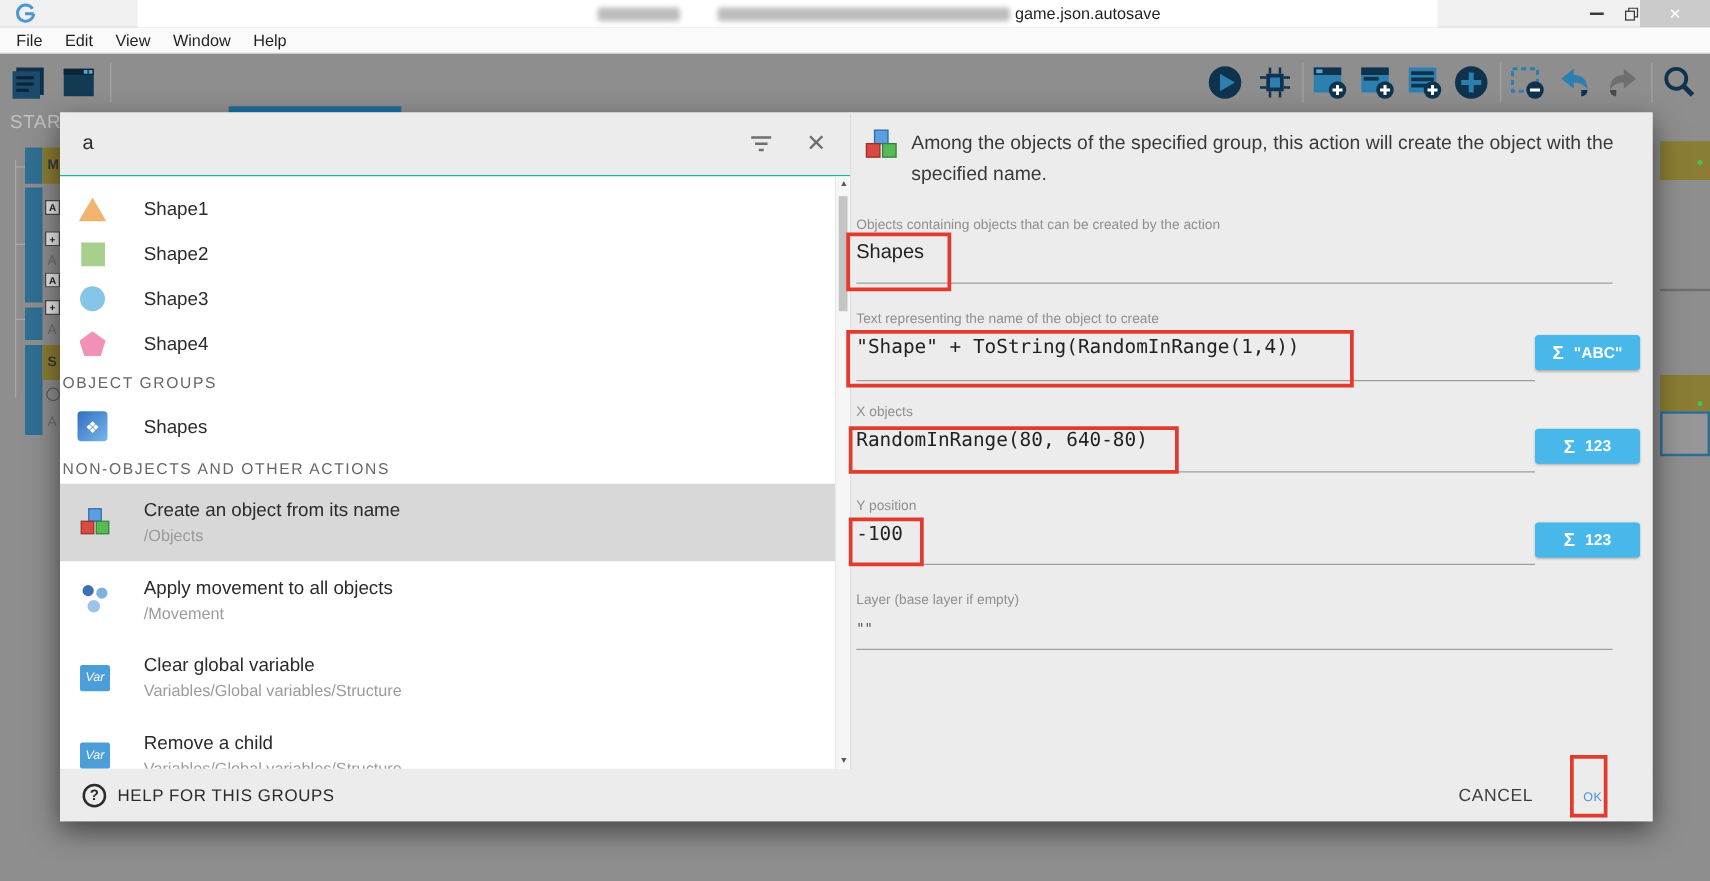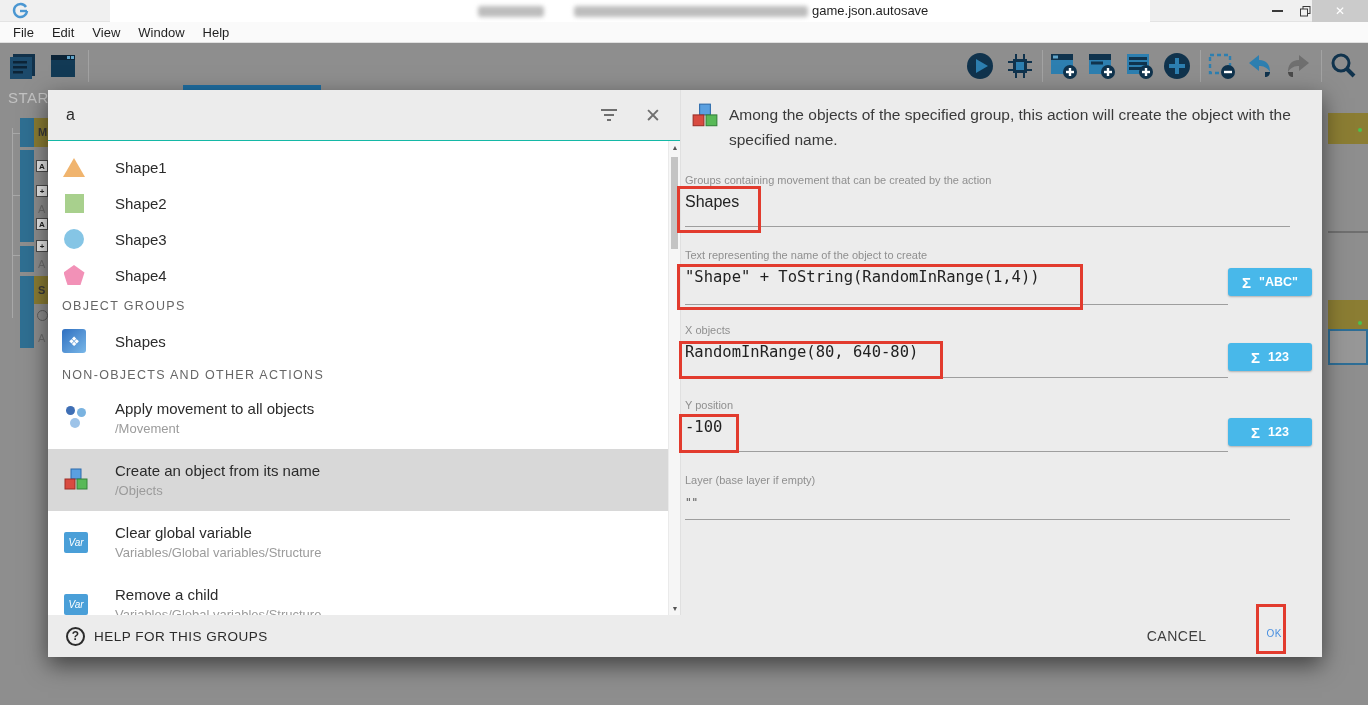--- a/index.html
+++ b/index.html
@@ -53,21 +53,21 @@
   .search-close { width:26px; height:26px; font-size:19px; color:#6f6f6f; display:flex; align-items:center; justify-content:center; }
   .list { position:relative; height:475px; background:#ffffff; overflow:hidden; border-top:1px solid #14b8a6; }
   .list-inner { padding-top:8px; }
   .obj-row { height:36px; display:flex; align-items:center; padding-left:14px; }
   .obj-icon { width:24px; height:24px; margin-right:29px; display:flex; align-items:center; justify-content:center; }
   .obj-label { font-size:15px; color:#2b2b2b; }
   .shape-triangle { width:0; height:0; border-left:11px solid transparent; border-right:11px solid transparent; border-bottom:19px solid #f0b46e; }
   .shape-square { width:19px; height:19px; background:#a8d08d; }
   .shape-circle { width:20px; height:20px; border-radius:50%; background:#85c5e5; }
   .shape-pentagon { width:21px; height:20px; background:#f291b7; clip-path:polygon(50% 0%, 100% 38%, 81% 100%, 19% 100%, 0% 38%); }
-  .section-header { height:26px; line-height:26px; padding-left:14px; font-size:12.5px; color:#666666; letter-spacing:1.3px; }
+  .section-header { height:26px; line-height:26px; padding-left:2px; font-size:12.5px; color:#666666; letter-spacing:1.3px; }
   .section-header.second { height:24px; line-height:24px; }
   .group-row { height:44px; display:flex; align-items:center; padding-left:14px; }
   .group-icon { width:24px; height:24px; margin-right:29px; border-radius:3px; background:linear-gradient(135deg,#2f6fc0,#79b7e8); color:#ffffff; font-size:13px; display:flex; align-items:center; justify-content:center; }
   .action-row { height:62px; display:flex; align-items:center; padding-left:14px; }
   .action-row.selected { background:#d8d8d8; }
   .action-icon { width:28px; height:28px; margin-right:25px; display:flex; align-items:center; justify-content:center; }
   .action-texts { display:flex; flex-direction:column; }
   .action-title { font-size:15px; color:#2b2b2b; }
   .action-path { font-size:13px; color:#9b9b9b; margin-top:4px; }
   .var-badge { width:24px; height:21px; border-radius:2px; background:#4a9fd8; color:#fff; font-size:10px; font-style:italic; display:flex; align-items:center; justify-content:center; }
@@ -97,21 +97,21 @@
   .sigma-btn { position:absolute; right:10px; width:84px; height:28px; background:#48b8ea; border:none; border-radius:3px; color:#ffffff; display:flex; align-items:center; justify-content:center; gap:8px; box-shadow:0 1px 2px rgba(0,0,0,0.25); cursor:pointer; }
   .sigma-btn .sg { font-size:15px; font-weight:bold; }
   .sigma-btn .lb { font-size:12.5px; font-weight:bold; }
   .b2 { top:178px; } .b3 { top:253px; } .b4 { top:328px; }
 
   
   .dialog-footer { height:42px; background:#ececec; display:flex; align-items:center; justify-content:space-between; padding:0 40px 0 18px; }
   .help-group { display:flex; align-items:center; gap:9px; }
   .help-icon { width:19px; height:19px; border:2px solid #2b2b2b; border-radius:50%; font-size:12px; font-weight:bold; color:#2b2b2b; display:flex; align-items:center; justify-content:center; }
   .help-label { font-size:13.5px; color:#2b2b2b; letter-spacing:0.5px; }
-  .footer-buttons { display:flex; align-items:flex-start; gap:60px; }
+  .footer-buttons { display:flex; align-items:flex-end; gap:40px; }
   .cancel-btn { font-size:14px; color:#3d3d3d; letter-spacing:0.5px; background:none; border:none; cursor:pointer; font-family:"Liberation Sans", sans-serif; }
   .ok-btn { font-size:10px; color:#4a90e0; letter-spacing:0.5px; background:none; border:none; cursor:pointer; font-family:"Liberation Sans", sans-serif; }
 
   
   .anno { position:absolute; border:3px solid #e23b2e; z-index:30; pointer-events:none; }
   .anno1 { left:677px; top:186px; width:84px;  height:47px; }
   .anno2 { left:677px; top:264px; width:406px; height:46px; }
   .anno3 { left:679px; top:341px; width:264px; height:38px; }
   .anno4 { left:679px; top:414px; width:60px;  height:39px; }
   .anno5 { left:1256px; top:604px; width:30px; height:50px; }
@@ -335,42 +335,42 @@
                 </span>
               <span class="obj-label">Shape4</span>
             </div>
             <div class="section-header">OBJECT GROUPS</div>
             <div class="group-row">
               <span class="group-icon">❖</span>
               <span class="obj-label">Shapes</span>
             </div>
             <div class="section-header second">NON-OBJECTS AND OTHER ACTIONS</div>
 
-            <div class="action-row">
-              <span class="action-icon movement-icon" style="position:relative;">
-                <span style="left:4px; top:2px; width:9px; height:9px; background:#3f6fb5;"></span>
-                <span style="left:15px; top:4px; width:9px; height:9px; background:#7ab3e0;"></span>
-                <span style="left:8px; top:14px; width:10px; height:10px; background:#9dc3e8;"></span>
-              </span>
-              <span class="action-texts">
-                <span class="action-title">Apply movement to all objects</span>
-                <span class="action-path">/Movement</span>
-              </span>
-            </div>
             <div class="action-row selected">
               <span class="action-icon">
                 <svg width="26" height="26" viewBox="0 0 26 26">
                   <rect x="8" y="2" width="10" height="10" fill="#5aa0e0" stroke="#2d6bab"></rect>
                   <rect x="2" y="12" width="10" height="10" fill="#d84b40" stroke="#9c2f27"></rect>
                   <rect x="14" y="12" width="10" height="10" fill="#58b957" stroke="#35823a"></rect>
                 </svg>
               </span>
               <span class="action-texts">
                 <span class="action-title">Create an object from its name</span>
                 <span class="action-path">/Objects</span>
+              </span>
+            </div>
+            <div class="action-row">
+              <span class="action-icon movement-icon" style="position:relative;">
+                <span style="left:4px; top:2px; width:9px; height:9px; background:#3f6fb5;"></span>
+                <span style="left:15px; top:4px; width:9px; height:9px; background:#7ab3e0;"></span>
+                <span style="left:8px; top:14px; width:10px; height:10px; background:#9dc3e8;"></span>
+              </span>
+              <span class="action-texts">
+                <span class="action-title">Apply movement to all objects</span>
+                <span class="action-path">/Movement</span>
               </span>
             </div>
             <div class="action-row">
               <span class="action-icon">
                   <span class="var-badge">Var</span>
                 </span>
               <span class="action-texts">
                 <span class="action-title">Clear global variable</span>
                 <span class="action-path">Variables/Global variables/Structure</span>
               </span>
@@ -399,21 +399,21 @@
             <svg width="28" height="28" viewBox="0 0 26 26">
               <rect x="8" y="2" width="10" height="10" fill="#5aa0e0" stroke="#2d6bab"></rect>
               <rect x="2" y="12" width="10" height="10" fill="#d84b40" stroke="#9c2f27"></rect>
               <rect x="14" y="12" width="10" height="10" fill="#58b957" stroke="#35823a"></rect>
             </svg>
           </span>
           <p class="desc-text">Among the objects of the specified group, this action will create the object with the specified name.</p>
         </div>
 
         <div class="field f1">
-          <div class="field-label">Groups containing movement that can be created by the action</div>
+          <div class="field-label">Objects containing objects that can be created by the action</div>
           <div class="field-value">Shapes</div>
         </div>
 
         <div class="field f2">
           <div class="field-label">Text representing the name of the object to create</div>
           <div class="field-value mono">"Shape" + ToString(RandomInRange(1,4))</div>
         </div>
         <button class="sigma-btn b2">
           <span class="sg">Σ</span>
           <span class="lb">"ABC"</span>

